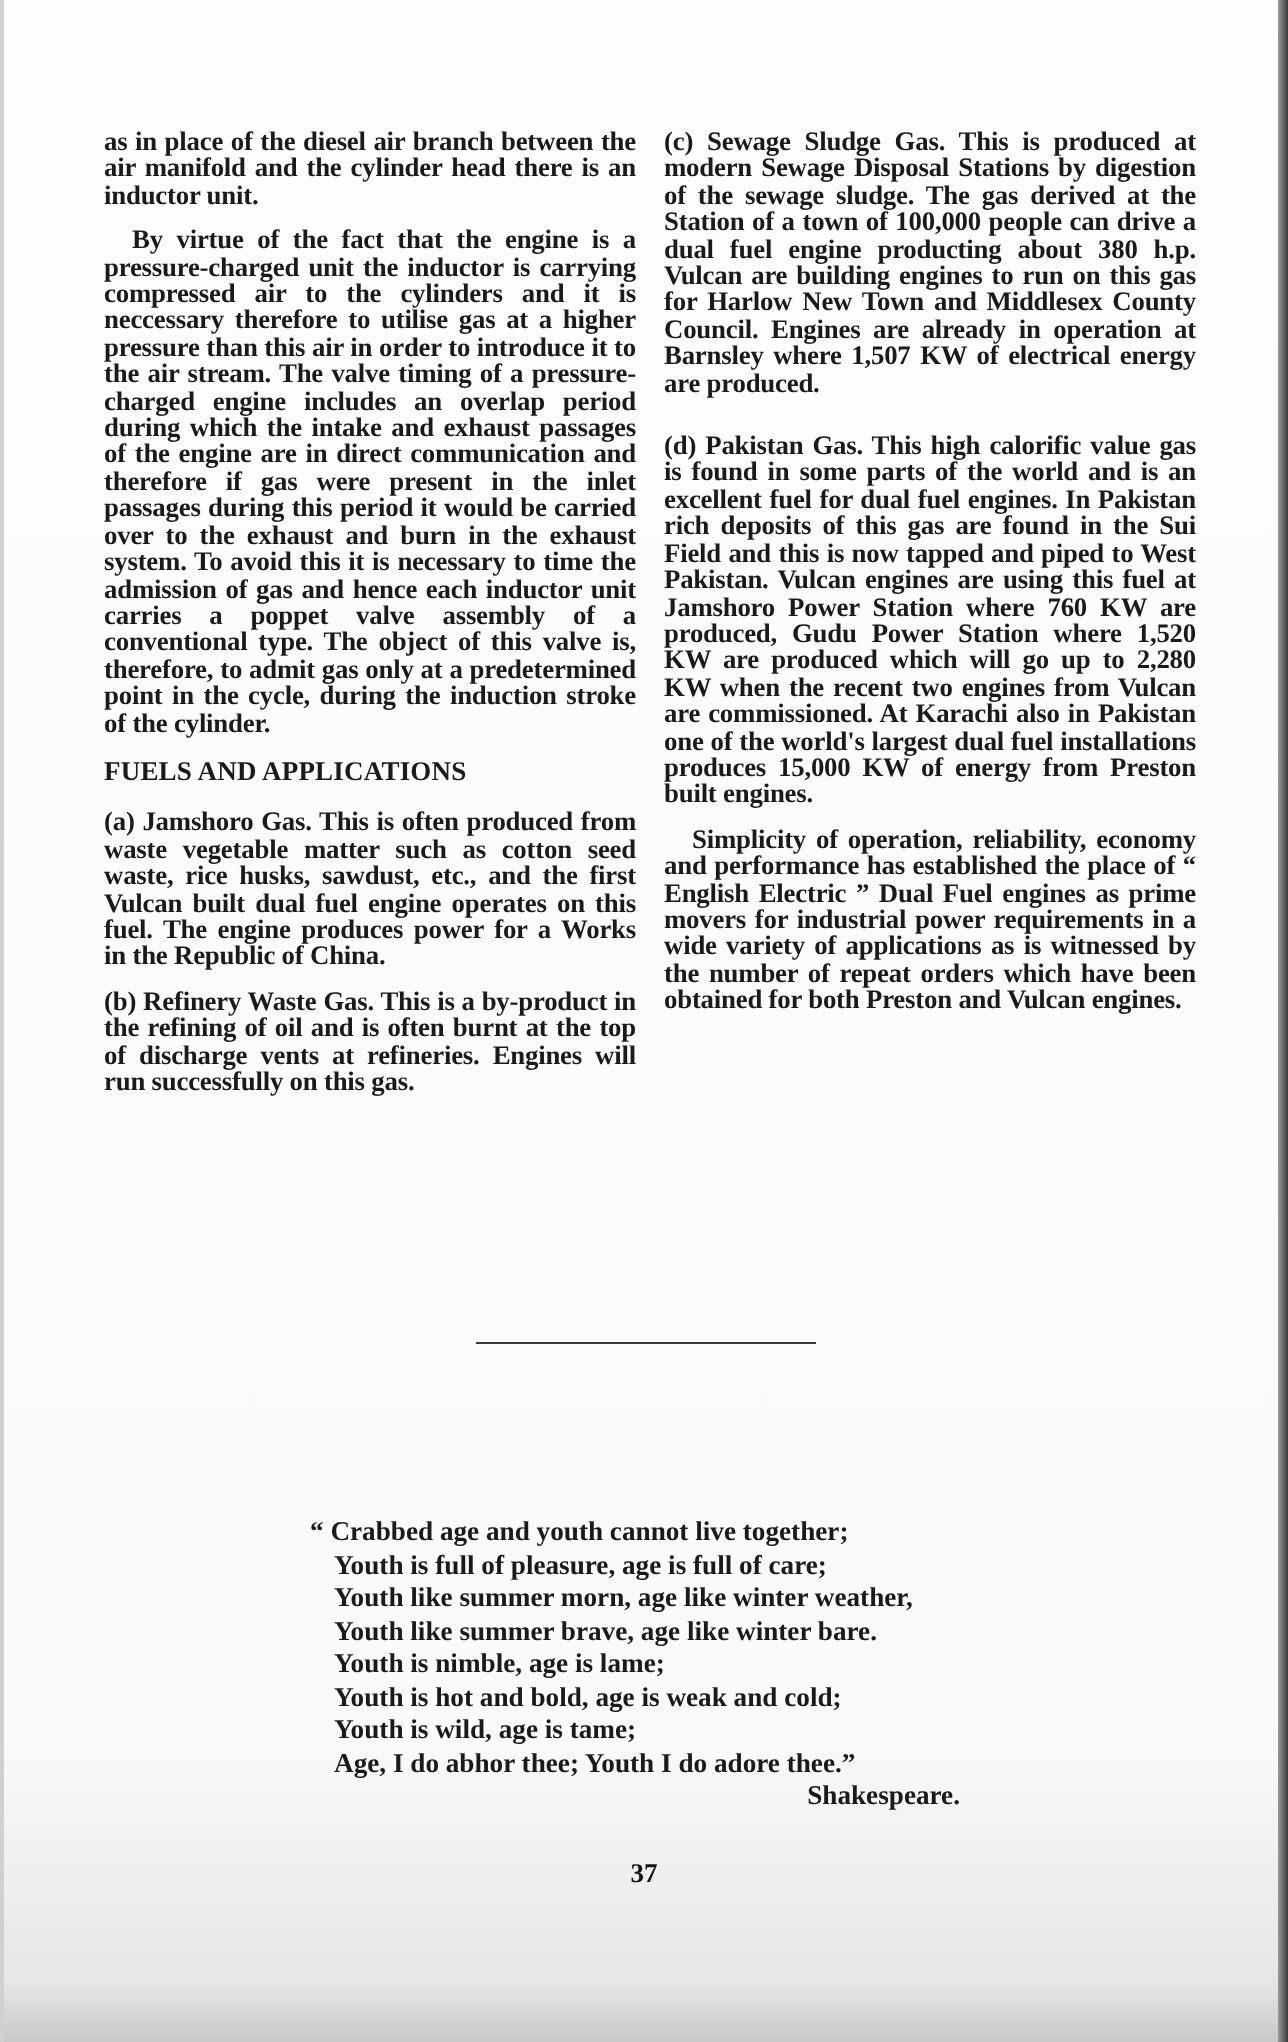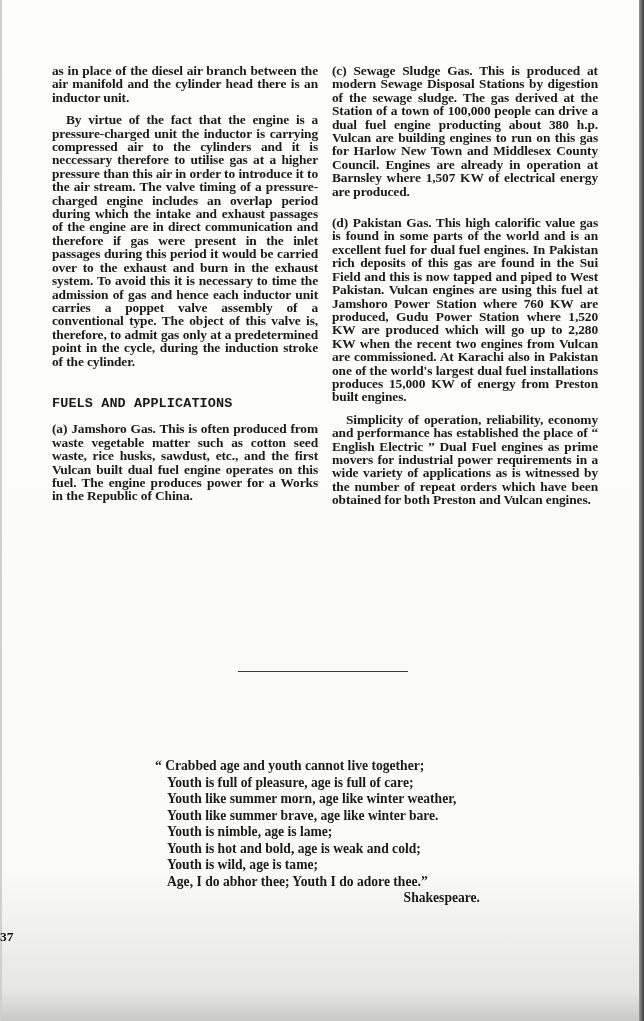--- a/index.html
+++ b/index.html
@@ -27,54 +27,59 @@
       font-size: 13.4px; line-height: 13.4px;
       text-align: justify; font-weight: bold; color: #1a1a1a;
       letter-spacing: -0.1px;
     }
     .col.left { left: 52px; }
     .col.right { left: 332px; }
     .col p { margin: 0 0 9px 0; }
     .col p.indent { text-indent: 14px; }
     .col p .lead { font-weight: 900; }
     .col h2 {
-      font-size: 13.5px; font-weight: 900; margin: 29px 0 12px 0; letter-spacing: 0.1px; font-family: Liberation Mono, monospace;
+      font-size: 13.5px; font-weight: 900; margin: 11px 0 12px 0; letter-spacing: 0.1px;
     }
     .col.right h2 { margin-top: 23px; }
     .rule {
       position: absolute; left: 238px; top: 671px; width: 170px; height: 1px;
       background: #3a3a3a;
     }
     .poem {
       position: absolute; left: 155px; top: 722px; width: 330px;
       font-size: 13.6px; line-height: 16.5px; font-weight: bold; color: #1a1a1a;
     }
     .poem .line { padding-left: 12px; white-space: nowrap; }
     .poem .line.first { padding-left: 0; margin-top: 36px; }
     .poem .attrib { text-align: right; padding-right: 5px; }
     .page-number {
-      position: absolute; left: 0; width: 644px; top: 929px; 
+      position: absolute; left: 0; width: 644px; top: 929px; text-align: center;
       font-size: 13.5px; font-weight: bold;
     }
   </style>
 </head>
 <body>
 
 <div class="page">
   <div class="left-edge"></div>
   <div class="right-edge"></div>
 
   <div class="col left">
     <p>as in place of the diesel air branch between the air manifold and the cylinder head there is an inductor unit.</p>
     <p class="indent">By virtue of the fact that the engine is a pressure-charged unit the inductor is carrying compressed air to the cylinders and it is neccessary therefore to utilise gas at a higher pressure than this air in order to introduce it to the air stream. The valve timing of a pressure-charged engine includes an overlap period during which the intake and exhaust passages of the engine are in direct communication and therefore if gas were present in the inlet passages during this period it would be carried over to the exhaust and burn in the exhaust system. To avoid this it is necessary to time the admission of gas and hence each inductor unit carries a poppet valve assembly of a conventional type. The object of this valve is, therefore, to admit gas only at a predetermined point in the cycle, during the induction stroke of the cylinder.</p>
     <h2>FUELS AND APPLICATIONS</h2>
     <p>
       <span>(a)</span>
       <span class="lead">Jamshoro Gas.</span>
       <span>This is often produced from waste vegetable matter such as cotton seed waste, rice husks, sawdust, etc., and the first Vulcan built dual fuel engine operates on this fuel. The engine produces power for a Works in the Republic of China.</span>
+    </p>
+    <p>
+      <span>(b)</span>
+      <span class="lead">Refinery Waste Gas.</span>
+      <span>This is a by-product in the refining of oil and is often burnt at the top of discharge vents at refineries. Engines will run successfully on this gas.</span>
     </p>
   </div>
 
   <div class="col right">
     <p>
       <span>(c)</span>
       <span class="lead">Sewage Sludge Gas.</span>
       <span>This is produced at modern Sewage Disposal Stations by digestion of the sewage sludge. The gas derived at the Station of a town of 100,000 people can drive a dual fuel engine producting about 380 h.p. Vulcan are building engines to run on this gas for Harlow New Town and Middlesex County Council. Engines are already in operation at Barnsley where 1,507 KW of electrical energy are produced.</span>
     </p>
     <p style="margin-top:18px">

